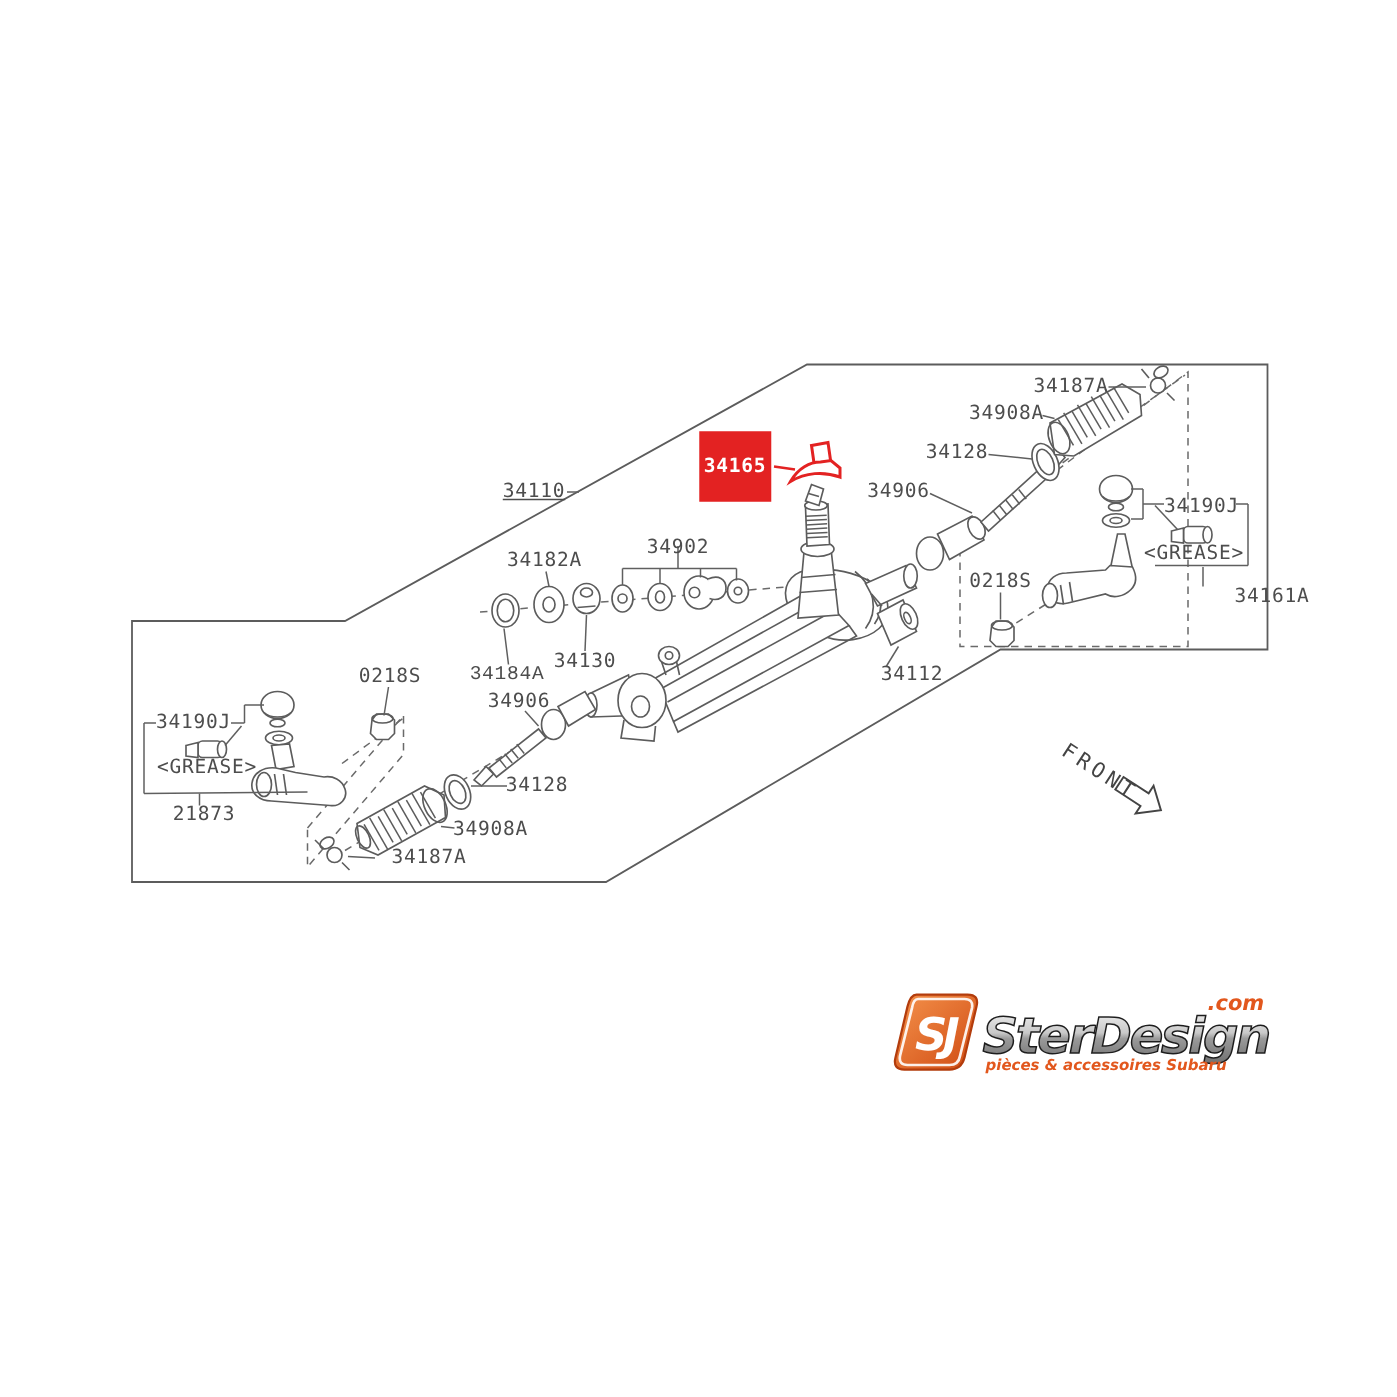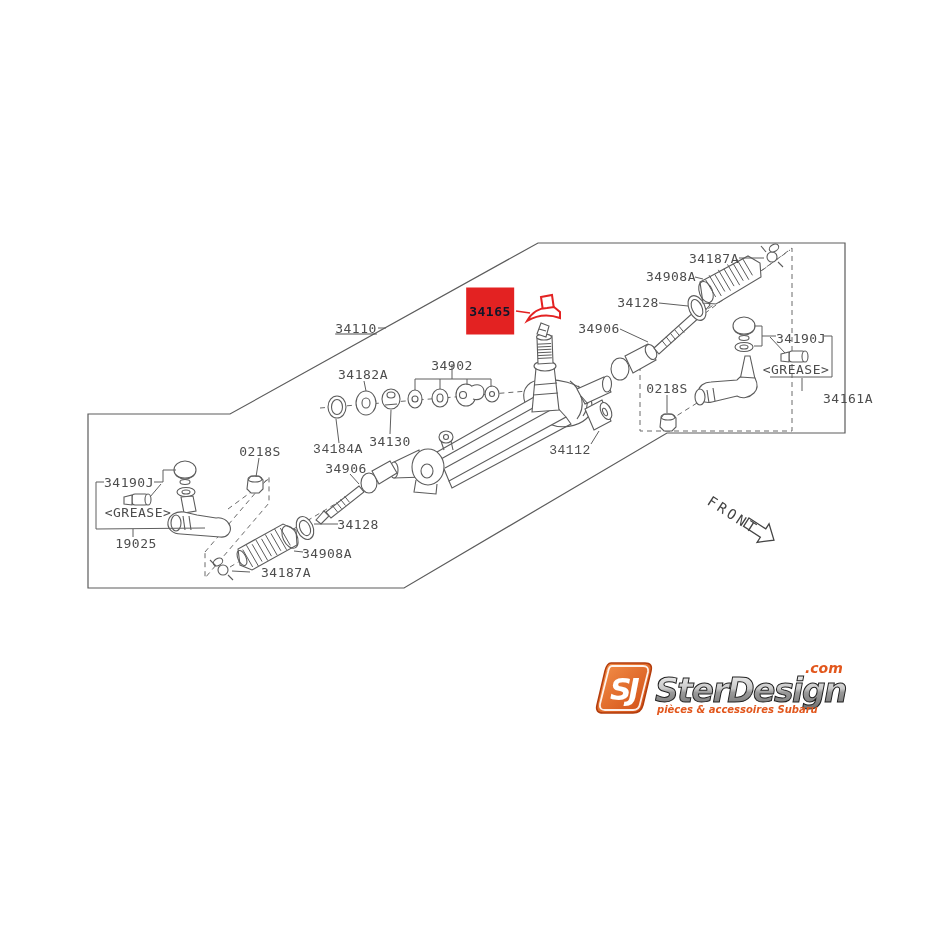--- a/index.html
+++ b/index.html
@@ -1,21 +1,21 @@
 <!DOCTYPE html>
 <html><head>
 <meta charset="utf-8">
 <style>
   html,body{margin:0;padding:0;background:#ffffff;}
   #stage{position:relative;width:931px;height:931px;background:#fff;overflow:hidden;
          font-family:"DejaVu Sans Mono", monospace;}
   #art{position:absolute;left:0;top:0;}
   .part-label{position:absolute;transform:translate(-50%,-50%);font-size:13px;
       letter-spacing:0.5px;color:#4d4d4d;white-space:nowrap;font-family:"DejaVu Sans Mono",monospace;}
-  .part-label.red{background:#e32222;color:#0f172a;padding:16px 3px;font-weight:bold;}
+  .part-label.red{background:#e32222;color:#ffffff;padding:16px 3px;font-weight:bold;}
   .front-label{position:absolute;transform:translate(-50%,-50%) rotate(33deg);font-size:14px;
       letter-spacing:3px;color:#444;font-family:"DejaVu Sans Mono",monospace;}
 </style>
 </head>
 <body>
 
 <div id="stage">
 
 <svg id="art" width="931" height="931" viewBox="0 0 931 931">
   <defs>
@@ -295,26 +295,26 @@
 <span class="part-label" style="left:363px;top:374px;">34182A</span>
 <span class="part-label" style="left:338px;top:449px;font-family:Liberation Mono, monospace;">34184A</span>
 <span class="part-label" style="left:390px;top:441px;">34130</span>
 <span class="part-label" style="left:260px;top:451px;">0218S</span>
 <span class="part-label" style="left:346px;top:468px;">34906</span>
 <span class="part-label" style="left:358px;top:524px;">34128</span>
 <span class="part-label" style="left:327px;top:553px;">34908A</span>
 <span class="part-label" style="left:286px;top:572px;">34187A</span>
 <span class="part-label" style="left:129px;top:482px;">34190J</span>
 <span class="part-label" style="left:138px;top:512px;">&lt;GREASE&gt;</span>
-<span class="part-label" style="left:136px;top:543px;">19025</span>
+<span class="part-label" style="left:136px;top:543px;">21873</span>
 <span class="part-label" style="left:599px;top:328px;">34906</span>
 <span class="part-label" style="left:638px;top:302px;">34128</span>
 <span class="part-label" style="left:671px;top:276px;">34908A</span>
 <span class="part-label" style="left:714px;top:258px;">34187A</span>
-<span class="part-label" style="left:570px;top:450px;font-family:Liberation Mono, monospace;">34112</span>
+<span class="part-label" style="left:608px;top:450px;">34112</span>
 <span class="part-label" style="left:667px;top:388px;">0218S</span>
 <span class="part-label" style="left:801px;top:338px;">34190J</span>
 <span class="part-label" style="left:796px;top:369px;">&lt;GREASE&gt;</span>
 <span class="part-label" style="left:848px;top:398px;">34161A</span>
 
 <span class="front-label" style="left:733px;top:515px;">FRONT</span>
 
 </div>
 
 </body></html>

